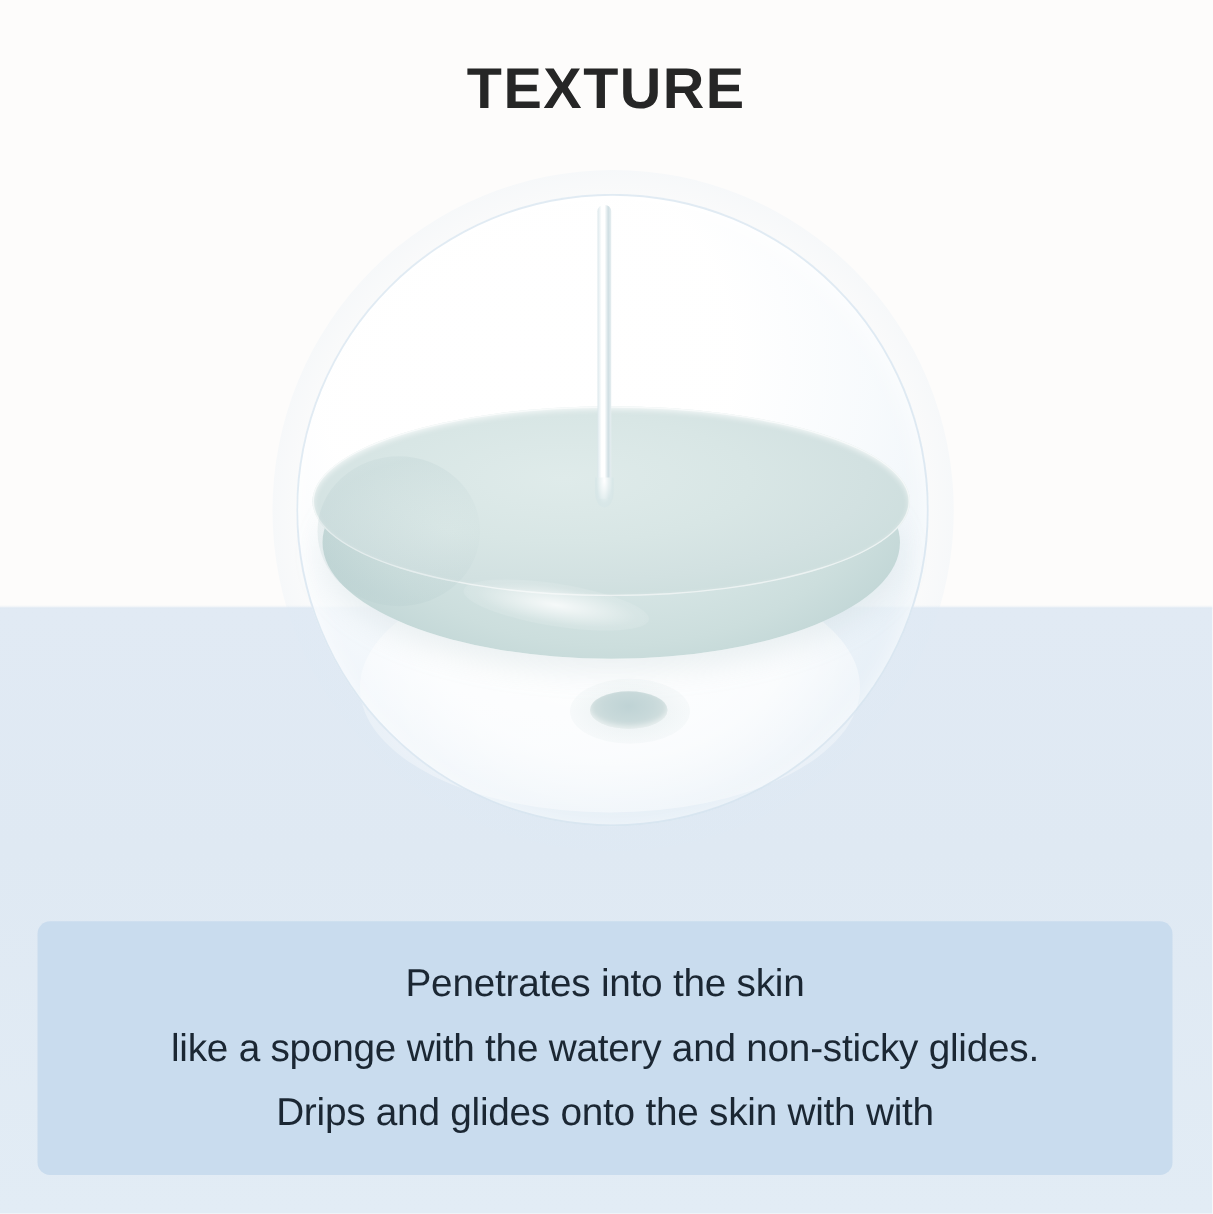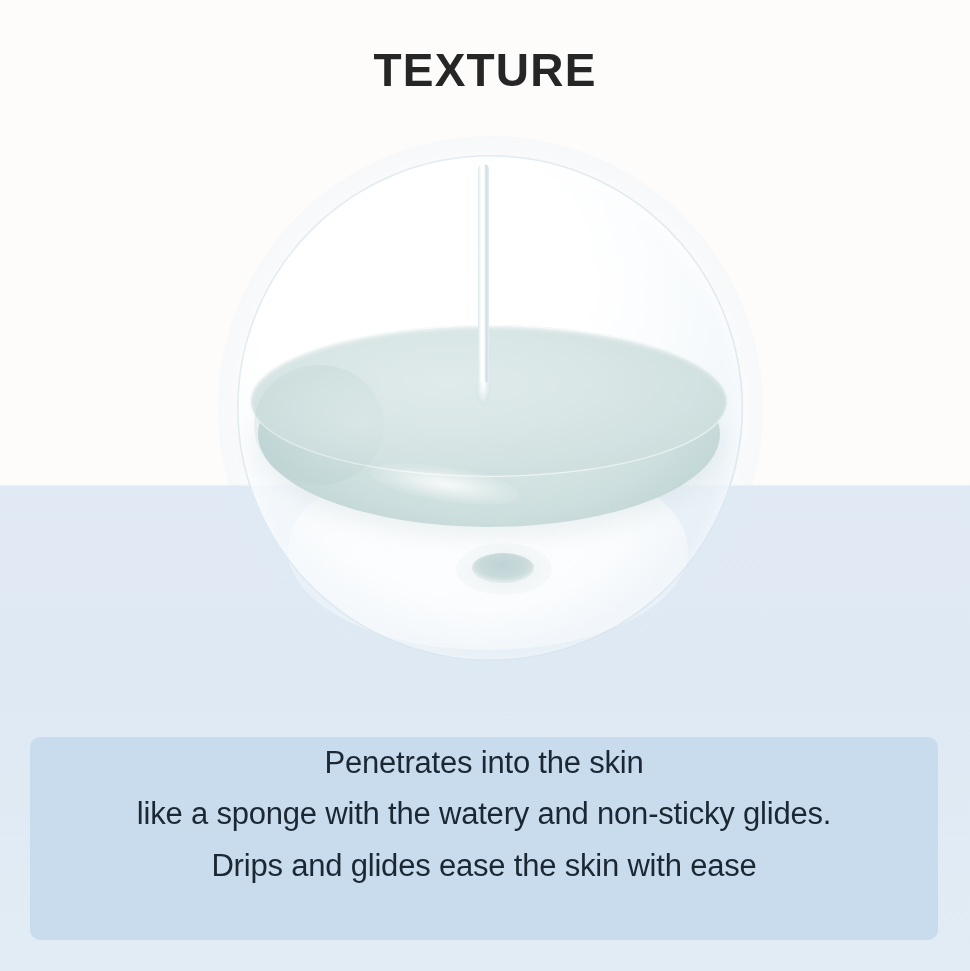--- a/index.html
+++ b/index.html
@@ -231,20 +231,21 @@
     position: absolute;
     left: 30px;
     top: 737px;
     width: 908px;
     height: 203px;
     border-radius: 10px;
     background: #c9dcee;
     display: flex;
     flex-direction: column;
     align-items: center;
+    justify-content: center;
   }
   .caption-line {
     color: #1b2733;
     font-size: 31px;
     line-height: 1.66;
     text-align: center;
     white-space: nowrap;
     font-weight: 400;
     letter-spacing: -0.2px;
   }
@@ -277,16 +278,16 @@
       <div class="crater"></div>
     </div>
 
     <div class="stream"></div>
     <div class="stream-tip"></div>
   </div>
 
   <div class="caption-panel">
     <div class="caption-line">Penetrates into the skin</div>
     <div class="caption-line">like a sponge with the watery and non-sticky glides.</div>
-    <div class="caption-line">Drips and glides ease the skin with ease</div>
+    <div class="caption-line">Drips and glides onto the skin with with</div>
   </div>
 
 </div>
 
 </body></html>

